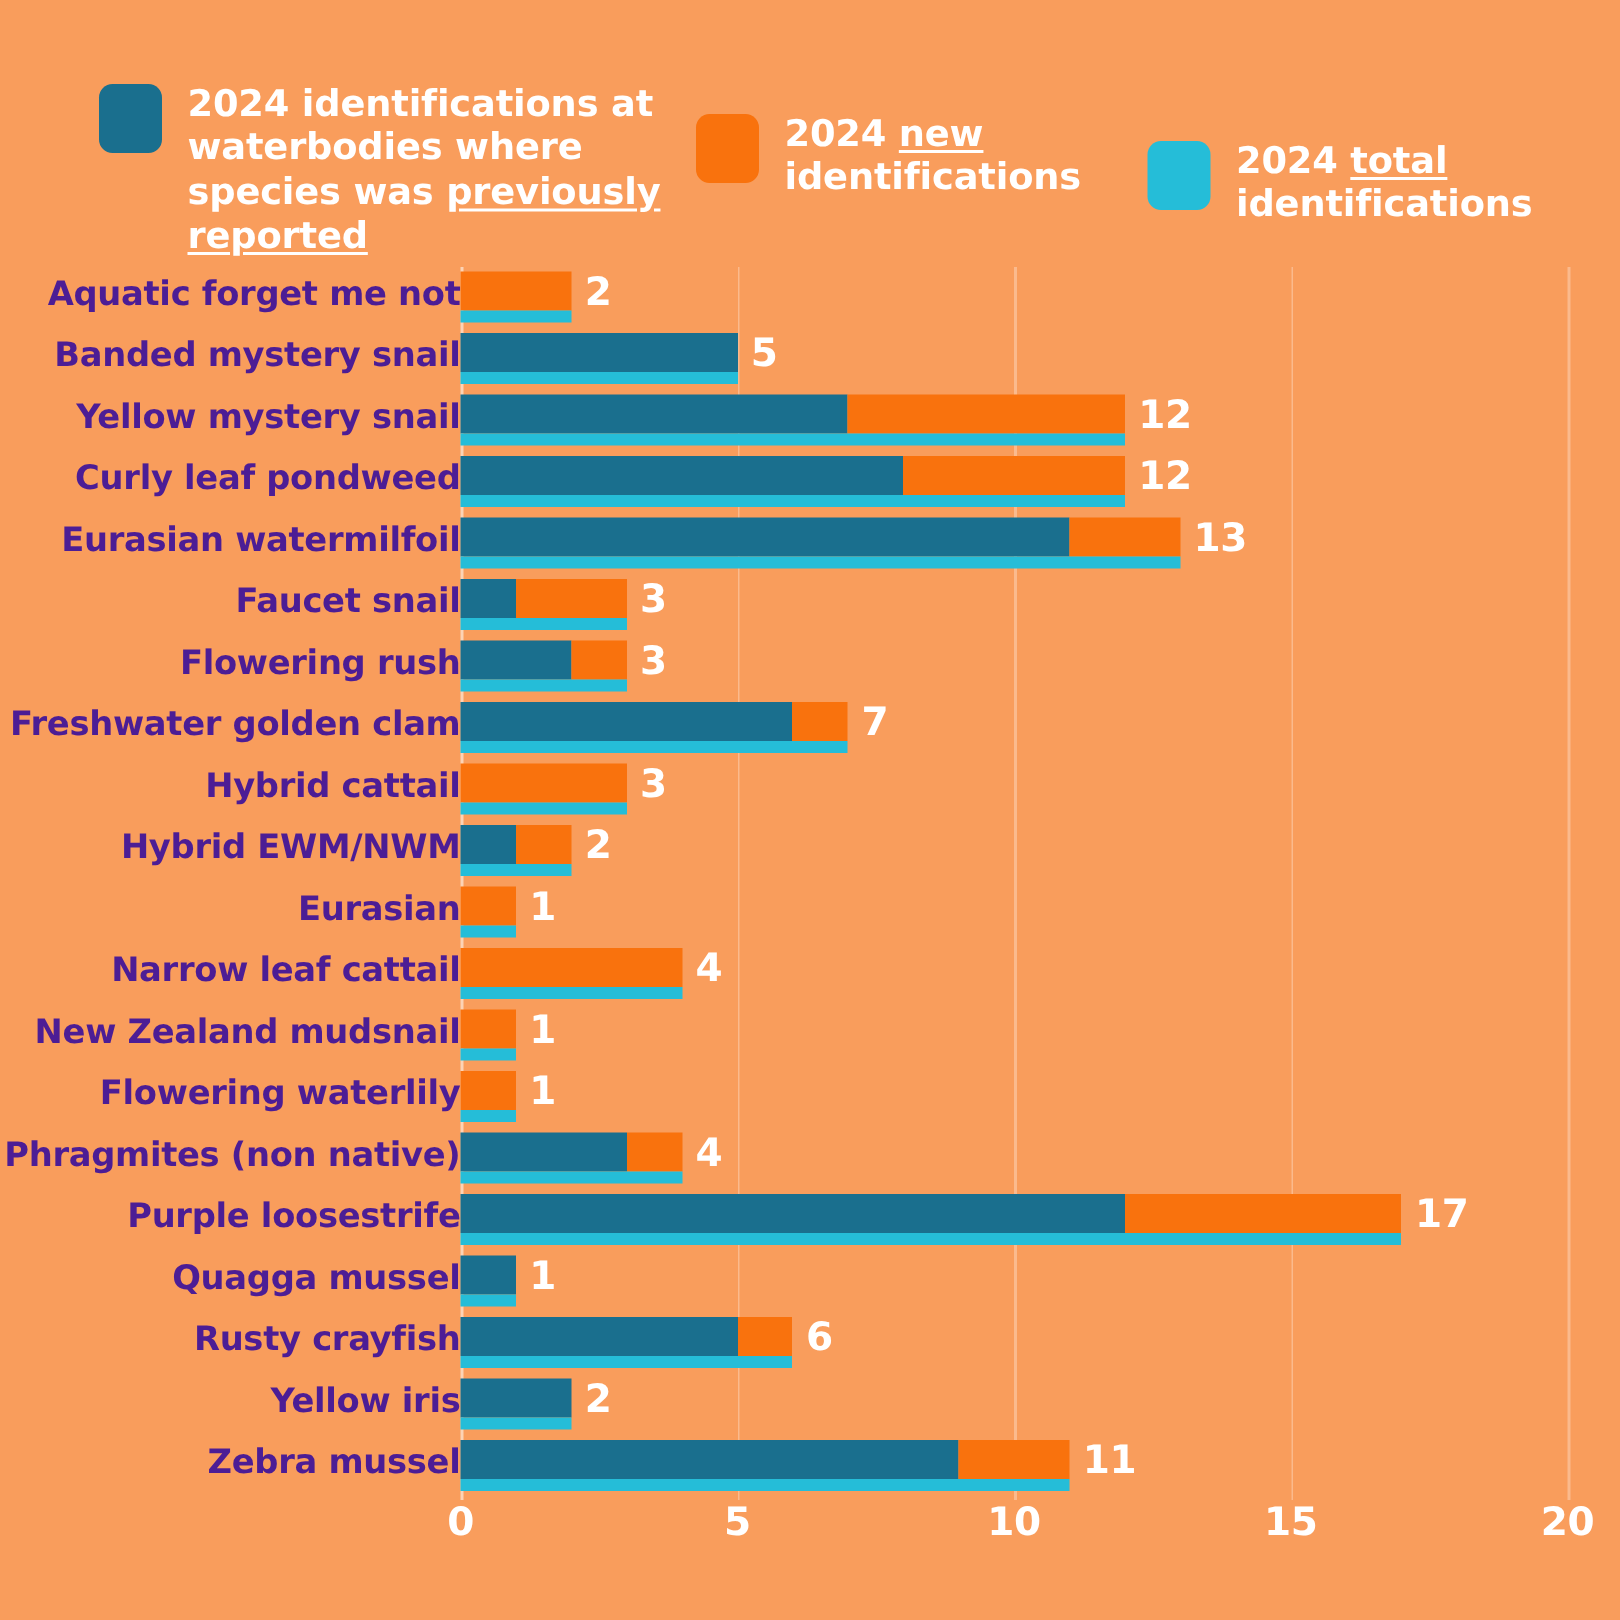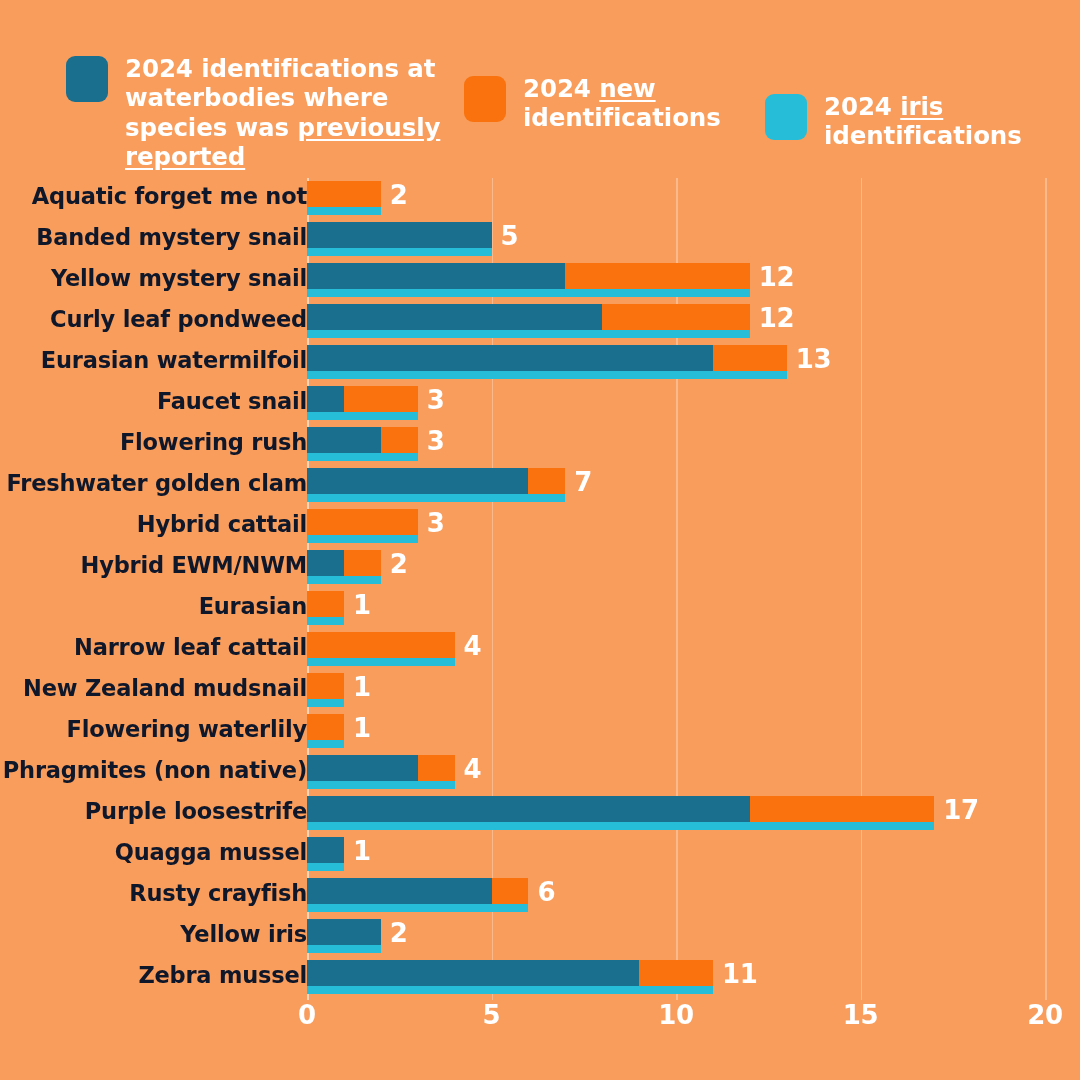--- a/index.html
+++ b/index.html
@@ -37,21 +37,21 @@
   .grid-line{
     position:absolute;top:0;bottom:0;width:1.5px;
     background:rgba(255,255,255,0.30);
   }
   .grid-line.zero{background:rgba(255,255,255,0.55);}
 
   .rows{position:absolute;left:0;top:0;right:0;}
   .row{position:relative;height:41px;}
   .row-label{
     position:absolute;right:773px;top:5px;
-    color:#0f172a;font-size:22.5px;font-weight:700;
+    color:#4c1d95;font-size:22.5px;font-weight:700;
     white-space:nowrap;letter-spacing:-0.2px;
   }
   .bars{position:absolute;left:307px;top:0;height:41px;right:0;}
   .seg{position:absolute;top:3px;height:26px;}
   .seg.prev{background:#1a6f8e;left:0;}
   .seg.new{background:#f9720d;}
   .tot{position:absolute;top:29px;height:8px;left:0;background:#25bdd8;}
   .val{
     position:absolute;top:2px;color:#ffffff;
     font-size:26px;font-weight:800;letter-spacing:-0.3px;
@@ -76,21 +76,21 @@
       <span class="leg-tx"><span>2024 identifications at waterbodies where species was </span><span class="u">previously reported</span></span>
     </div>
 
     <div class="leg-item leg2">
       <span class="leg-sw" style="background: rgb(249, 114, 13);"></span>
       <span class="leg-tx"><span>2024 </span><span class="u">new</span><span> identifications</span></span>
     </div>
 
     <div class="leg-item leg3">
       <span class="leg-sw" style="background: rgb(37, 189, 216);"></span>
-      <span class="leg-tx"><span>2024 </span><span class="u">iris</span><span> identifications</span></span>
+      <span class="leg-tx"><span>2024 </span><span class="u">total</span><span> identifications</span></span>
     </div>
   </div>
 
   <div class="plot">
     <div id="gridlines">
         <div class="grid-line zero" style="left: 307px;"></div>
         <div class="grid-line" style="left: 491.5px;"></div>
         <div class="grid-line" style="left: 676px;"></div>
         <div class="grid-line" style="left: 860.5px;"></div>
         <div class="grid-line" style="left: 1045px;"></div>

